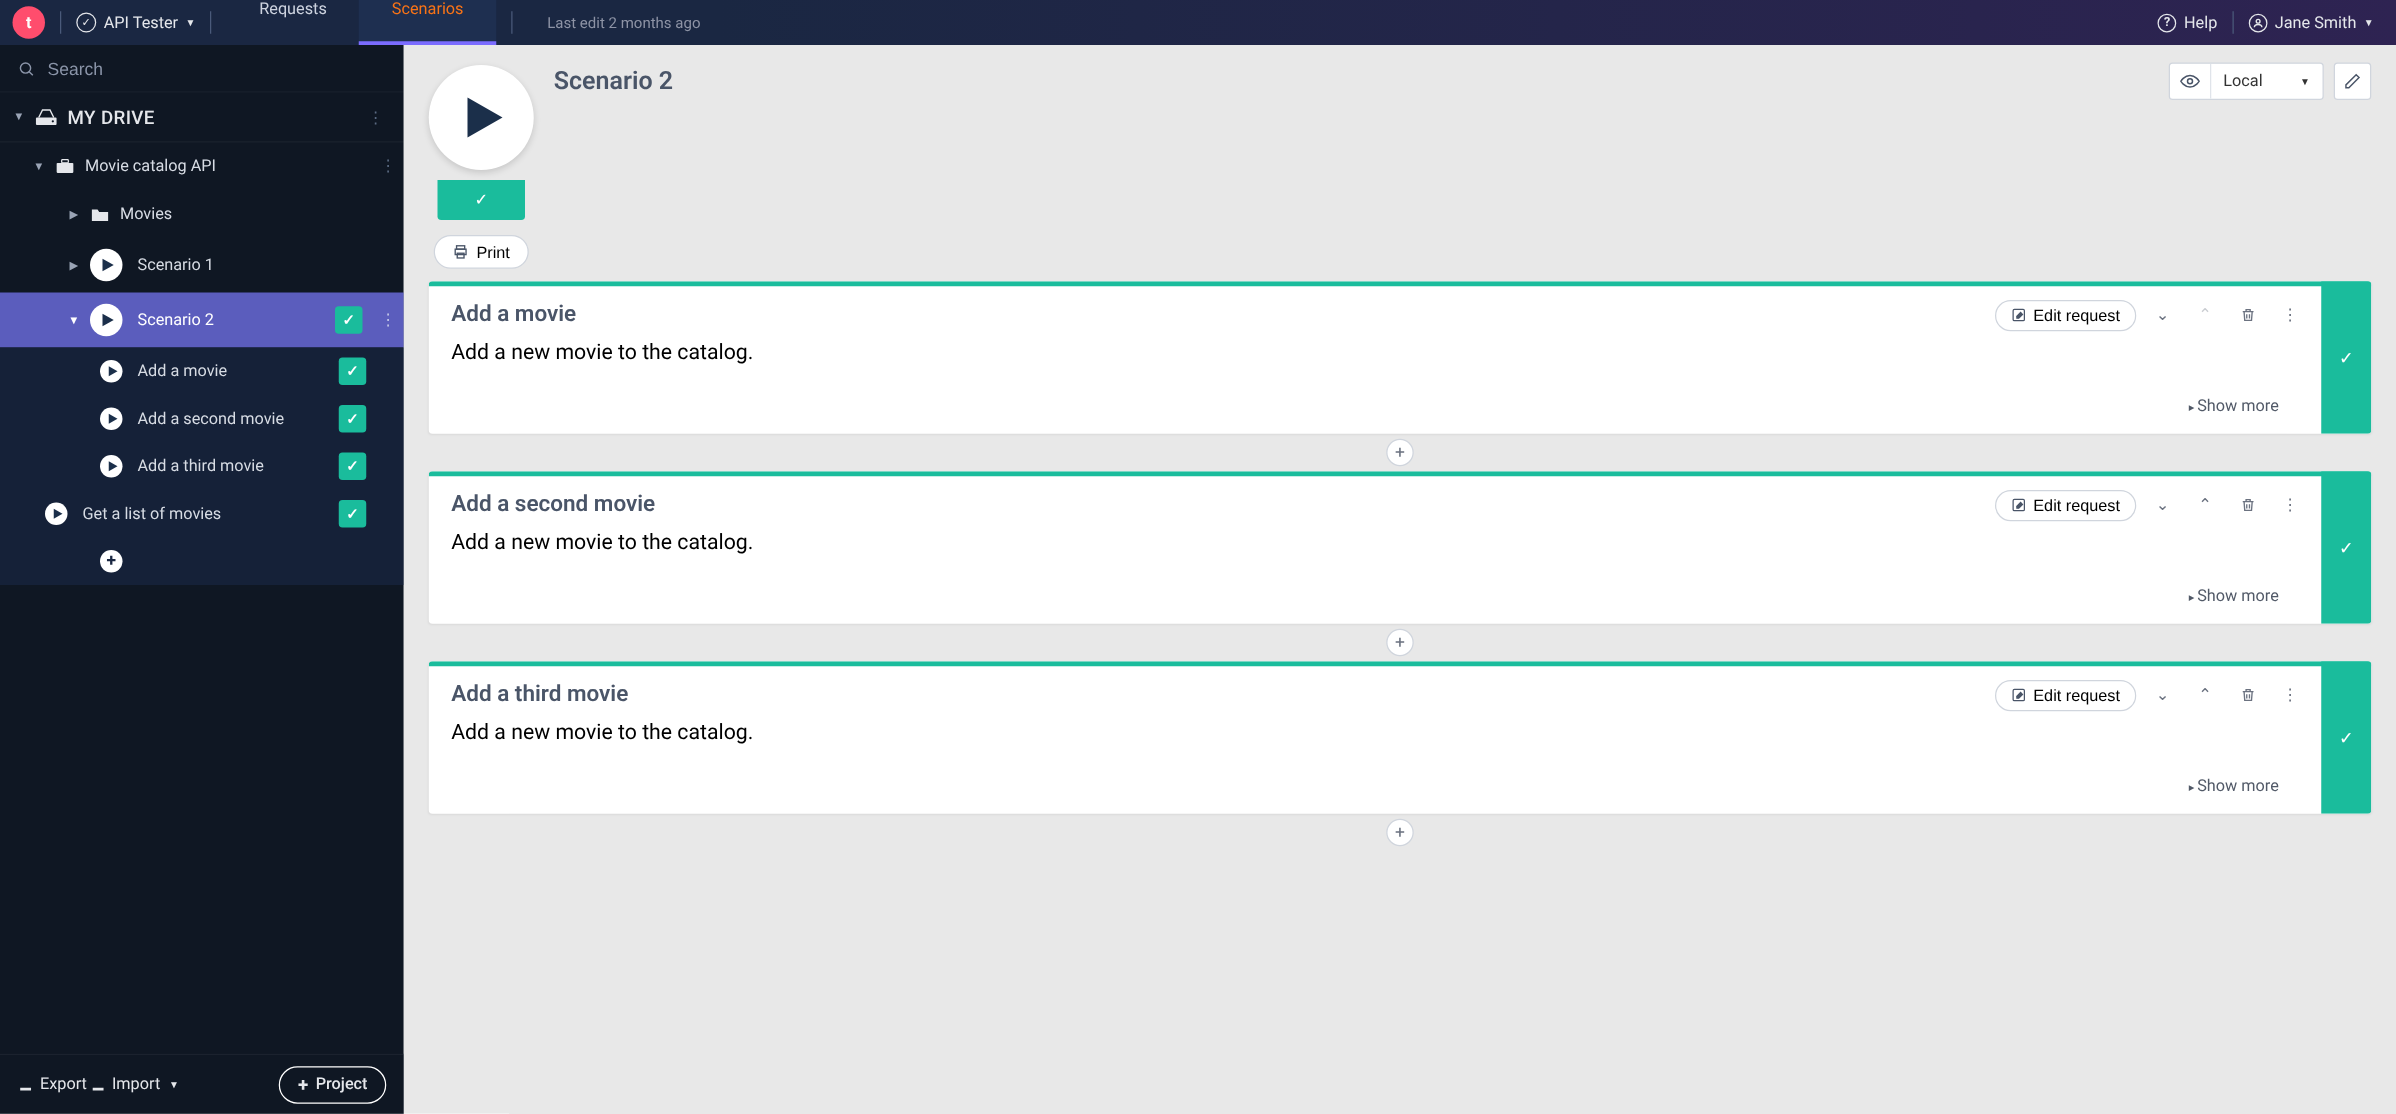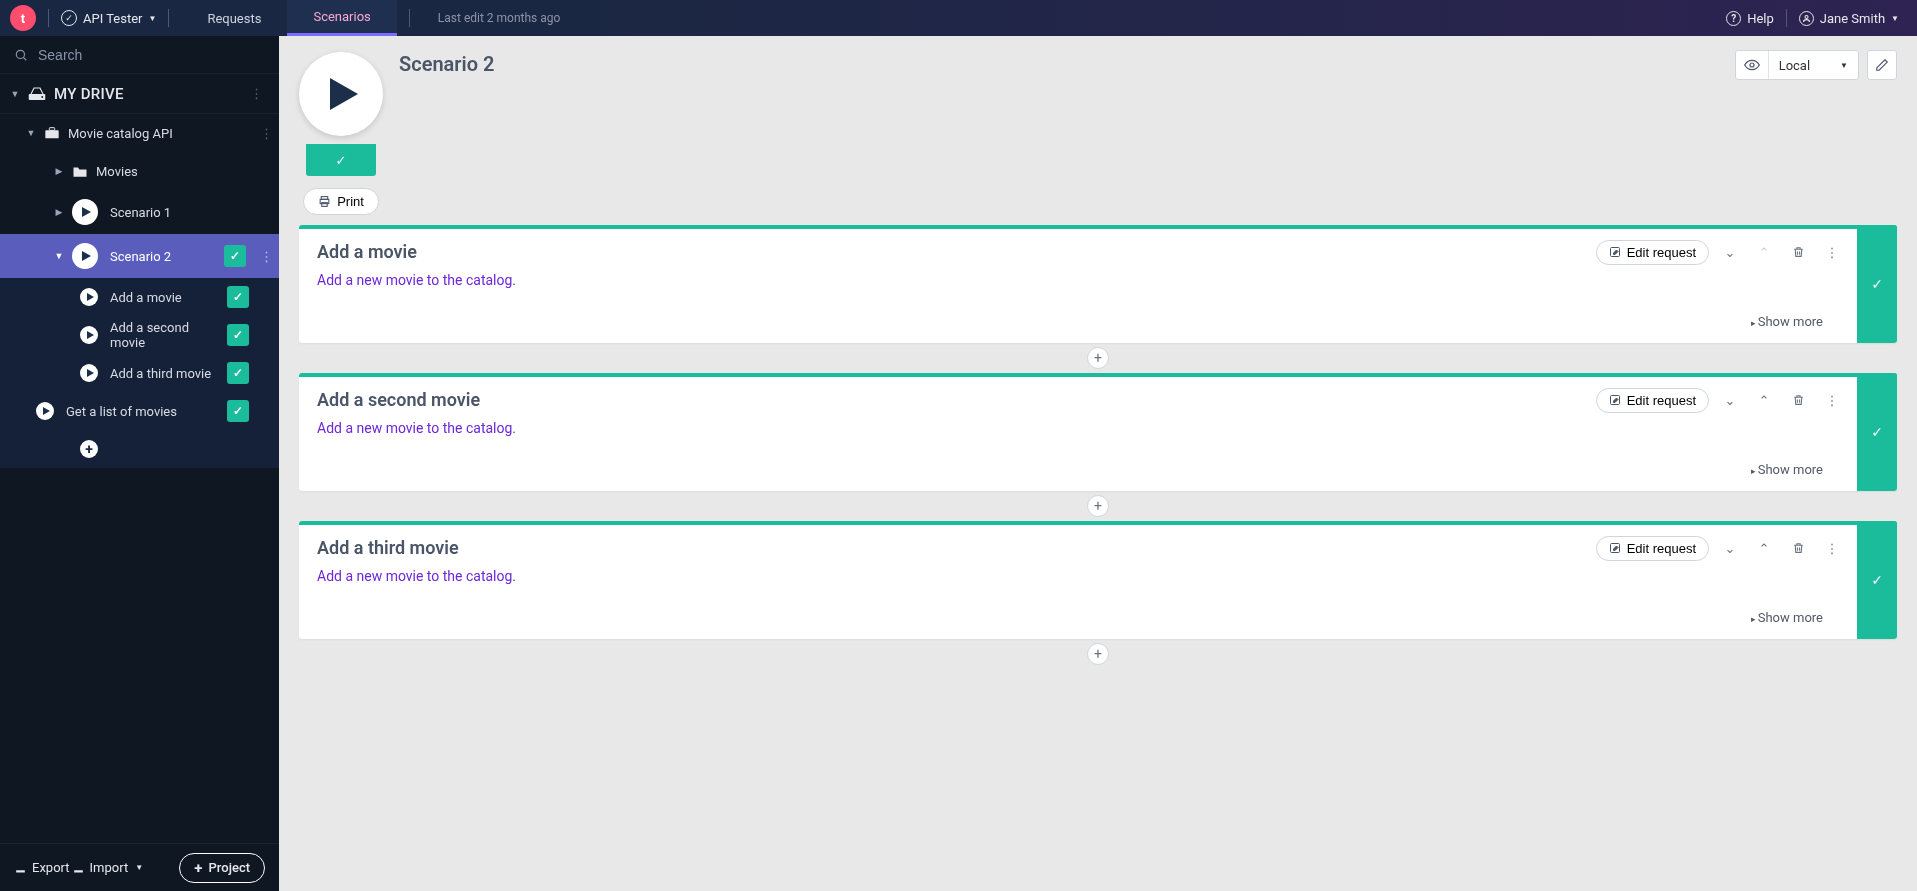--- a/index.html
+++ b/index.html
@@ -5,33 +5,33 @@
 *{margin:0;padding:0;box-sizing:border-box}
 body{font-family:-apple-system,BlinkMacSystemFont,"Segoe UI",Roboto,Arial,sans-serif;font-size:13px;color:#333;overflow:hidden}
 .app{display:flex;flex-direction:column;height:100vh;width:100vw}
 
 
 .topbar{height:36px;background:linear-gradient(90deg,#1a2742 0%,#1a2742 30%,#2e2352 100%);display:flex;align-items:center;color:#e5e7eb;position:relative}
 .logo{width:26px;height:26px;border-radius:50%;background:#ff4d6d;display:flex;align-items:center;justify-content:center;margin-left:10px;color:#fff;font-weight:700;font-size:13px}
 .div{width:1px;height:18px;background:#4a5a7a;margin:0 12px}
 .app-name{display:flex;align-items:center;gap:6px;cursor:pointer}
 .checkcirc{width:16px;height:16px;border:1.5px solid #e5e7eb;border-radius:50%;display:flex;align-items:center;justify-content:center;font-size:9px}
-.tabitem{padding:0 26px;height:36px;display:flex;align-items:center;color:#cdd3df;cursor:pointer}
-.tabitem.active{background:#1e2f50;color:#f9a8d4;border-bottom:3px solid #7b6cff;padding-bottom:0}
+.tabitem{padding:0 26px;height:36px;display:flex;align-items:flex-start;color:#cdd3df;cursor:pointer}
+.tabitem.active{background:#1e2f50;color:#f97316;border-bottom:3px solid #7b6cff;padding-bottom:0}
 .lastEdit{color:#8d93a5;font-size:12px;margin-left:16px}
 .topright{margin-left:auto;display:flex;align-items:center;padding-right:18px}
 .helpbtn{display:flex;align-items:center;gap:6px;cursor:pointer}
 .userbtn{display:flex;align-items:center;gap:6px;cursor:pointer}
 .icircle{width:15px;height:15px;border:1.5px solid #e5e7eb;border-radius:50%;display:flex;align-items:center;justify-content:center;font-size:10px;font-weight:700}
 
 
 .body{display:flex;flex:1;min-height:0}
 
 
-.sidebar{width:279px;background:#0f1723;color:#e5e7eb;display:flex;flex-direction:column}
+.sidebar{width:323px;background:#0f1723;color:#e5e7eb;display:flex;flex-direction:column}
 .search{height:38px;display:flex;align-items:center;padding:0 14px;color:#8a94a8;gap:10px;border-bottom:1px solid rgba(255,255,255,0.04)}
 .search input{background:transparent;border:none;outline:none;color:#e5e7eb;font-size:14px;flex:1}
 .search input::placeholder{color:#8a94a8}
 .drivehdr{height:40px;display:flex;align-items:center;padding:0 10px;gap:8px;border-bottom:1px solid rgba(255,255,255,0.05)}
 .drivehdr .dtxt{font-size:15px;font-weight:500;letter-spacing:0.3px}
 .menu3{margin-left:auto;color:#5a6a82;cursor:pointer;padding:4px 6px}
 .treeitem{height:38px;display:flex;align-items:center;gap:8px;cursor:pointer;color:#d7dce4}
 .treeitem.selected{background:#5b5dbd;color:#fff}
 .chev{font-size:9px;color:#9aa4b5;width:10px;text-align:center}
 .fico{width:16px;display:flex;align-items:center;justify-content:center}
@@ -72,21 +72,21 @@
 .editic{width:30px;height:30px;border:1px solid #d0d5dd;border-radius:3px;background:#fff;display:flex;align-items:center;justify-content:center;cursor:pointer}
 
 .showall{text-align:right;margin:4px 22px 8px;font-size:13px;color:#525a68;cursor:pointer}
 .showall:before{content:"▸ ";font-size:9px}
 
 
 .step{margin:10px 20px;background:#fff;border-radius:3px;box-shadow:0 1px 2px rgba(0,0,0,0.06);position:relative;overflow:hidden}
 .step-bar{height:4px;background:#1abc9c}
 .step-body{padding:12px 18px 10px;position:relative}
 .step-title{font-size:18px;font-weight:600;color:#4a5568;margin-bottom:10px}
-.step-desc{font-size:14px;color:#6d28d9;margin-bottom:26px}
+.step-desc{font-size:17px;color:#000000;margin-bottom:26px}
 .step-actions{position:absolute;top:10px;right:0;display:flex;align-items:center;gap:8px}
 .editreq{background:#fff;border:1px solid #d0d5dd;border-radius:16px;padding:4px 12px;font-size:13px;display:flex;align-items:center;gap:6px;cursor:pointer}
 .icobtn{width:26px;height:26px;display:flex;align-items:center;justify-content:center;color:#6b7280;cursor:pointer;font-size:13px}
 .step-chk{width:40px;background:#1abc9c;position:absolute;right:0;top:0;bottom:0;display:flex;align-items:center;justify-content:center;color:#fff;font-size:14px}
 .showmore{text-align:right;font-size:13px;color:#525a68;cursor:pointer;padding-right:56px;padding-bottom:4px}
 .showmore:before{content:"▸ ";font-size:9px}
 
 .addbtw{display:flex;justify-content:center;margin:-6px 0}
 .addbtw .c{width:22px;height:22px;border-radius:50%;background:#fff;border:1px solid #d0d5dd;display:flex;align-items:center;justify-content:center;color:#6b7280;font-size:14px;cursor:pointer}
 

